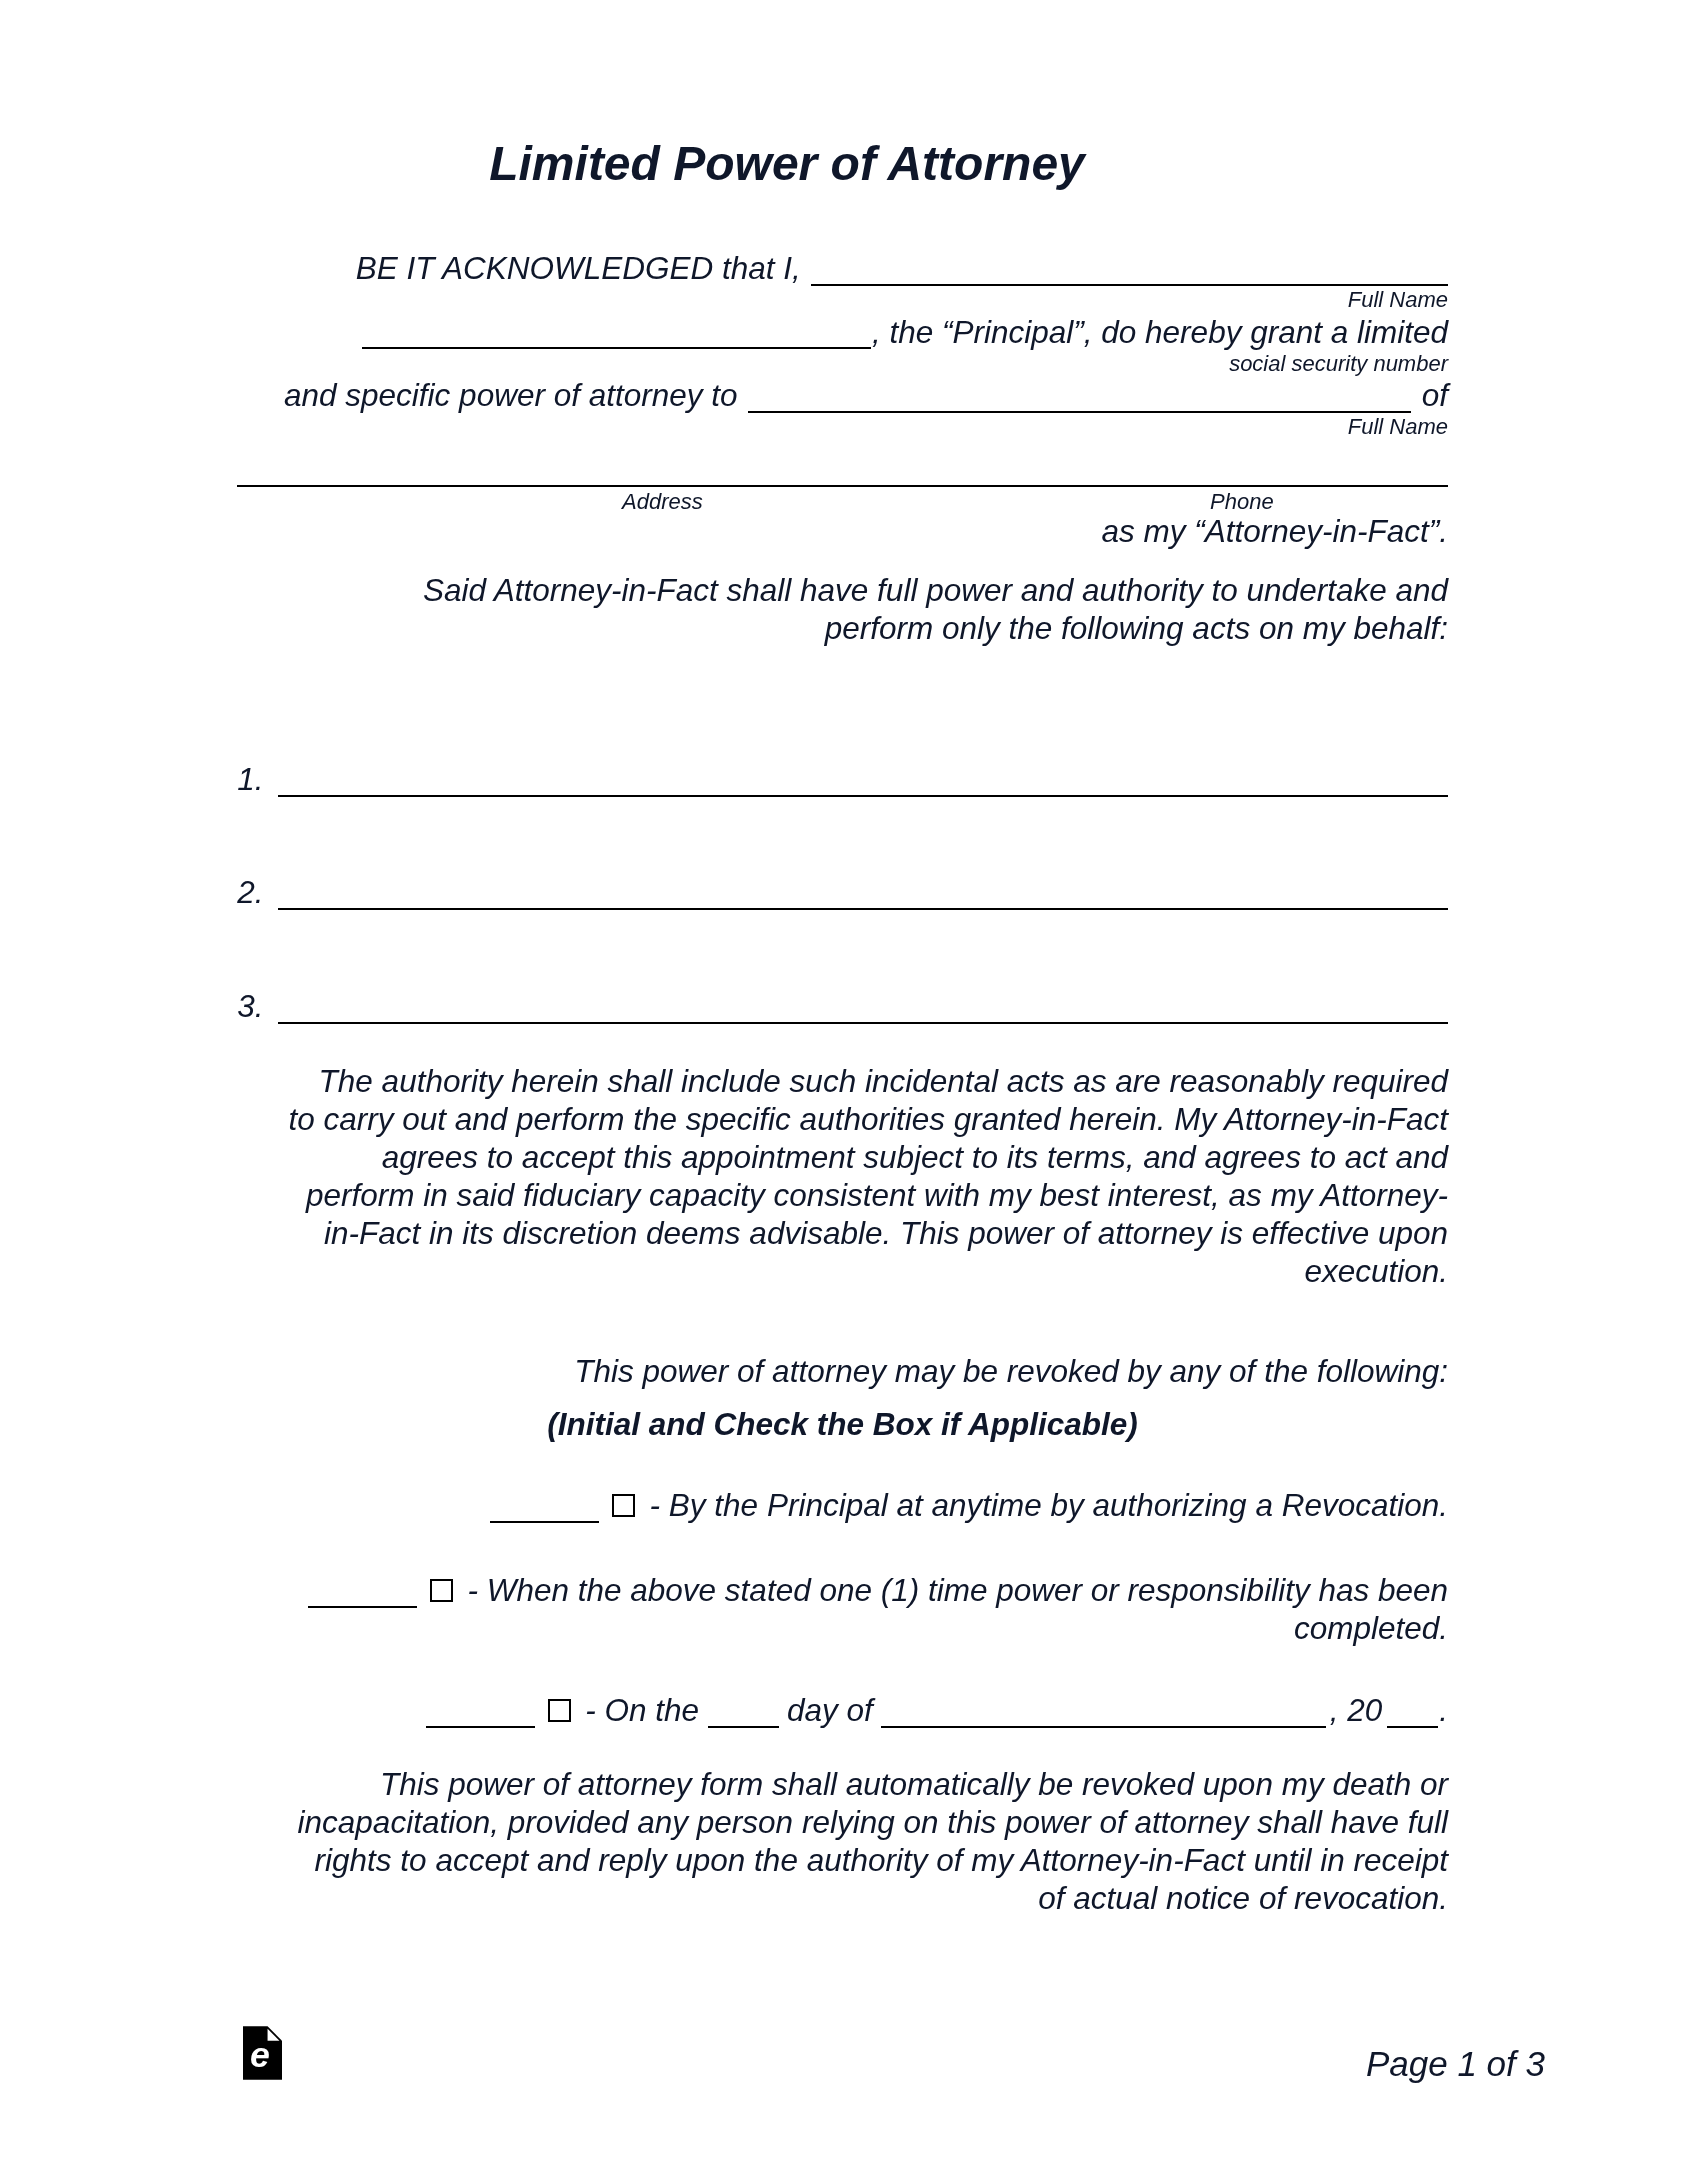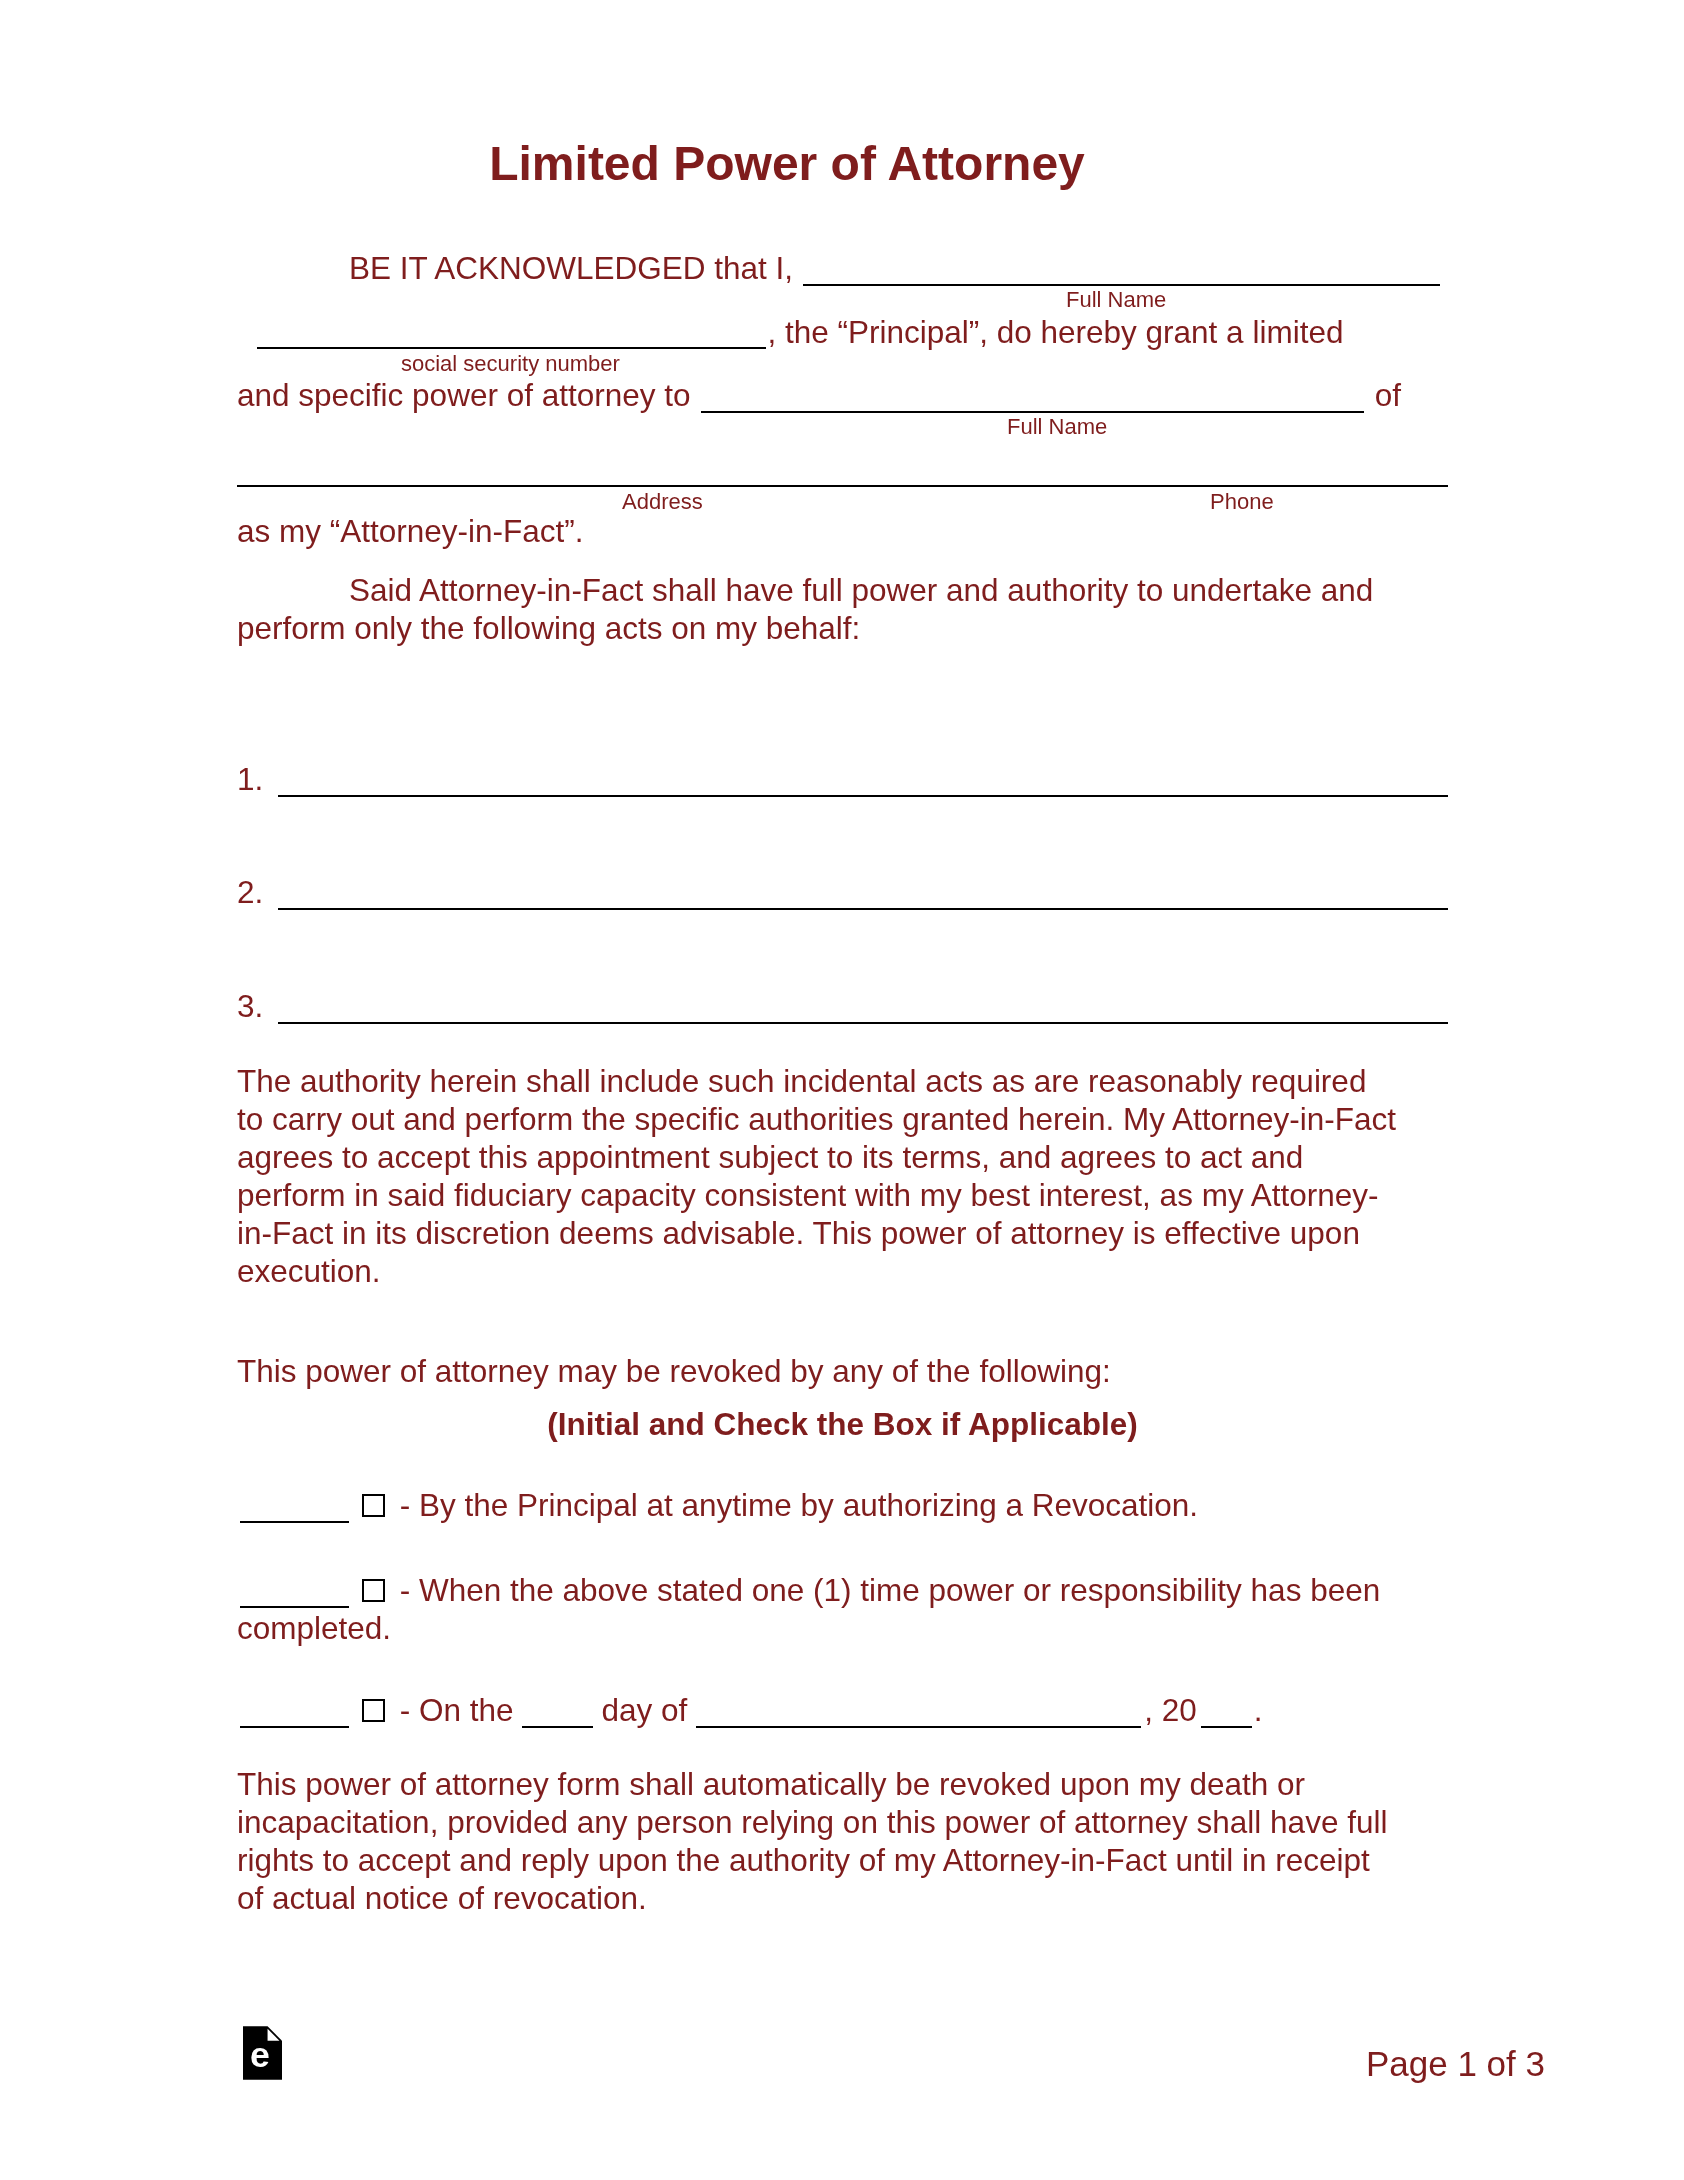--- a/index.html
+++ b/index.html
@@ -1,25 +1,26 @@
 <!DOCTYPE html>
 <html style="font-size:13.6px"><head>
 <meta charset="utf-8">
 <style>
   html,body { margin:0; padding:0; background:#ffffff; }
   .page {
     position:relative;
     width:1574px; height:2181px;
     background:#ffffff;
     font-family:"Liberation Sans", "DejaVu Sans", sans-serif;
-    color:#7f1d1d;
+    color:#0f172a;
     overflow:hidden;
+    font-style:italic;
   }
   .abs { position:absolute; }
-  .content { left:237px; width:1211px; }
+  .content { left:237px; width:1211px;text-align:right; }
   .line { font-size:31.5px; line-height:38px; white-space:nowrap; }
   .para { font-size:31.5px; line-height:38px; }
   .para div { white-space:nowrap; }
   .indent { padding-left:112px; }
   .small { font-size:22px; line-height:25.6px; }
   .title {
     left:0; width:100%; text-align:center;
     font-size:48px; line-height:56px; font-weight:bold;
   }
   .blank {

